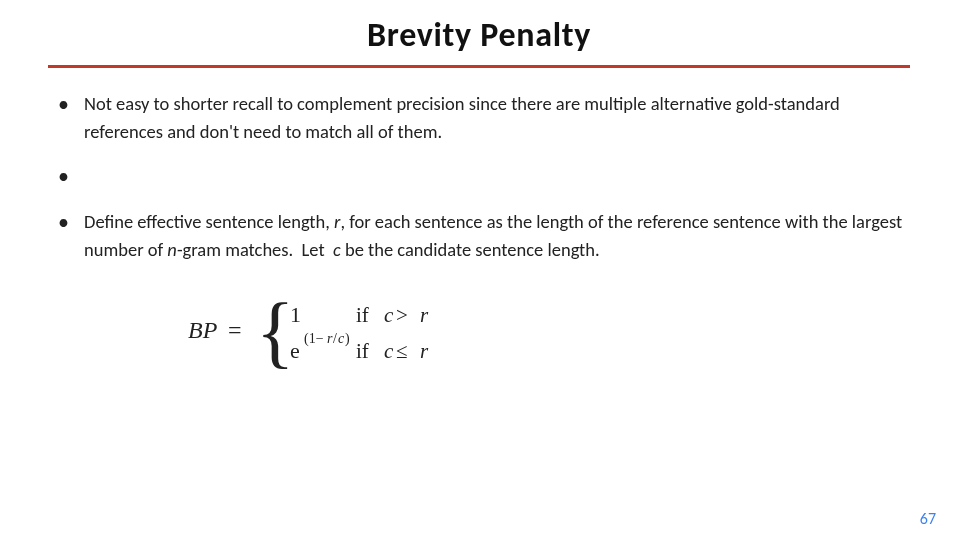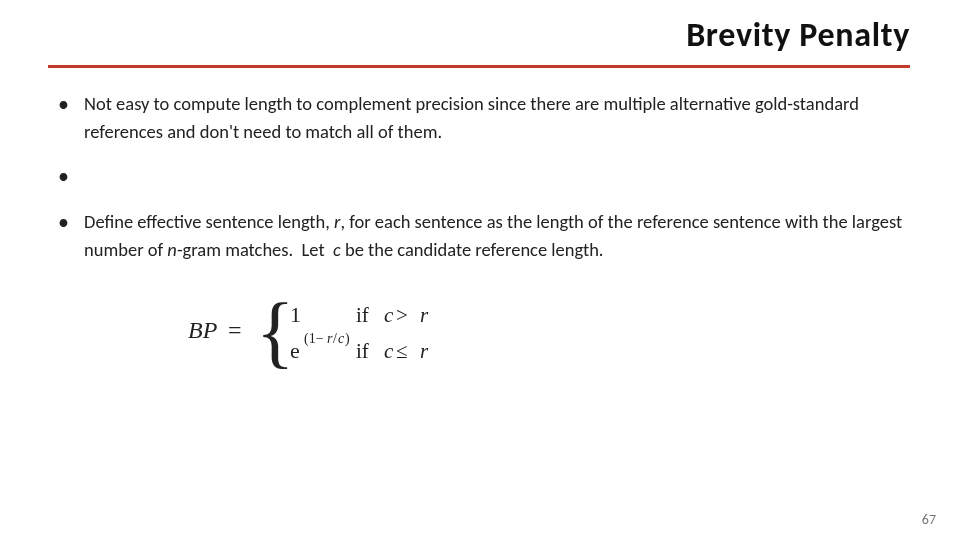--- a/index.html
+++ b/index.html
@@ -18,21 +18,21 @@
       width: 958px;
       height: 540px;
       position: relative;
       padding: 0 48px 30px 48px;
     }
 
     .title-area {
       border-bottom: 3px solid #c0392b;
       padding: 14px 0 10px 0;
       margin-bottom: 22px;
-      text-align: right;
+      text-align: center;
     }
 
     .title-text {
       font-size: 34px;
       font-weight: 600;
       color: #111;
       letter-spacing: 0.02em;
     }
 
     .content {
@@ -66,22 +66,22 @@
     }
 
     .italic {
       font-style: italic;
     }
 
     .page-num {
       position: absolute;
       bottom: 12px;
       right: 22px;
-      font-size: 14px;
-      color: #737373;
+      font-size: 16px;
+      color: #3b82f6;
     }
 
     
     .svg-formula {
       margin-top: 22px;
       margin-left: 130px;
     }
   </style>
 </head>
 <body>
@@ -90,31 +90,31 @@
 
   <div class="title-area">
     <span class="title-text">Brevity Penalty</span>
   </div>
 
   <div class="content">
     <ul class="bullet-list">
 
       <li>
         <span class="bullet-dot">•</span>
-        <span class="bullet-text">Not easy to compute length to complement precision since there are multiple alternative gold-standard references and don't need to match all of them.</span>
+        <span class="bullet-text">Not easy to shorter recall to complement precision since there are multiple alternative gold-standard references and don't need to match all of them.</span>
       </li>
 
       <li>
         <span class="bullet-dot">•</span>
       </li>
 
       <li>
         <span class="bullet-dot">•</span>
         <span class="bullet-text">
-          <span>Define effective sentence length, </span><span class="italic">r</span><span>, for each sentence as the length of the reference sentence with the largest number of </span><span class="italic">n</span><span>-gram matches.&nbsp; Let&nbsp; </span><span class="italic">c</span><span> be the candidate reference length.</span>
+          <span>Define effective sentence length, </span><span class="italic">r</span><span>, for each sentence as the length of the reference sentence with the largest number of </span><span class="italic">n</span><span>-gram matches.&nbsp; Let&nbsp; </span><span class="italic">c</span><span> be the candidate sentence length.</span>
         </span>
       </li>
 
     </ul>
 
     <div class="svg-formula">
       <svg width="420" height="90" xmlns="http://www.w3.org/2000/svg">
 
         <text x="0" y="52" font-family="Times New Roman, serif" font-style="italic" font-size="24" fill="#222">BP</text>
         <text x="40" y="52" font-family="Times New Roman, serif" font-size="24" fill="#222"> =</text>

